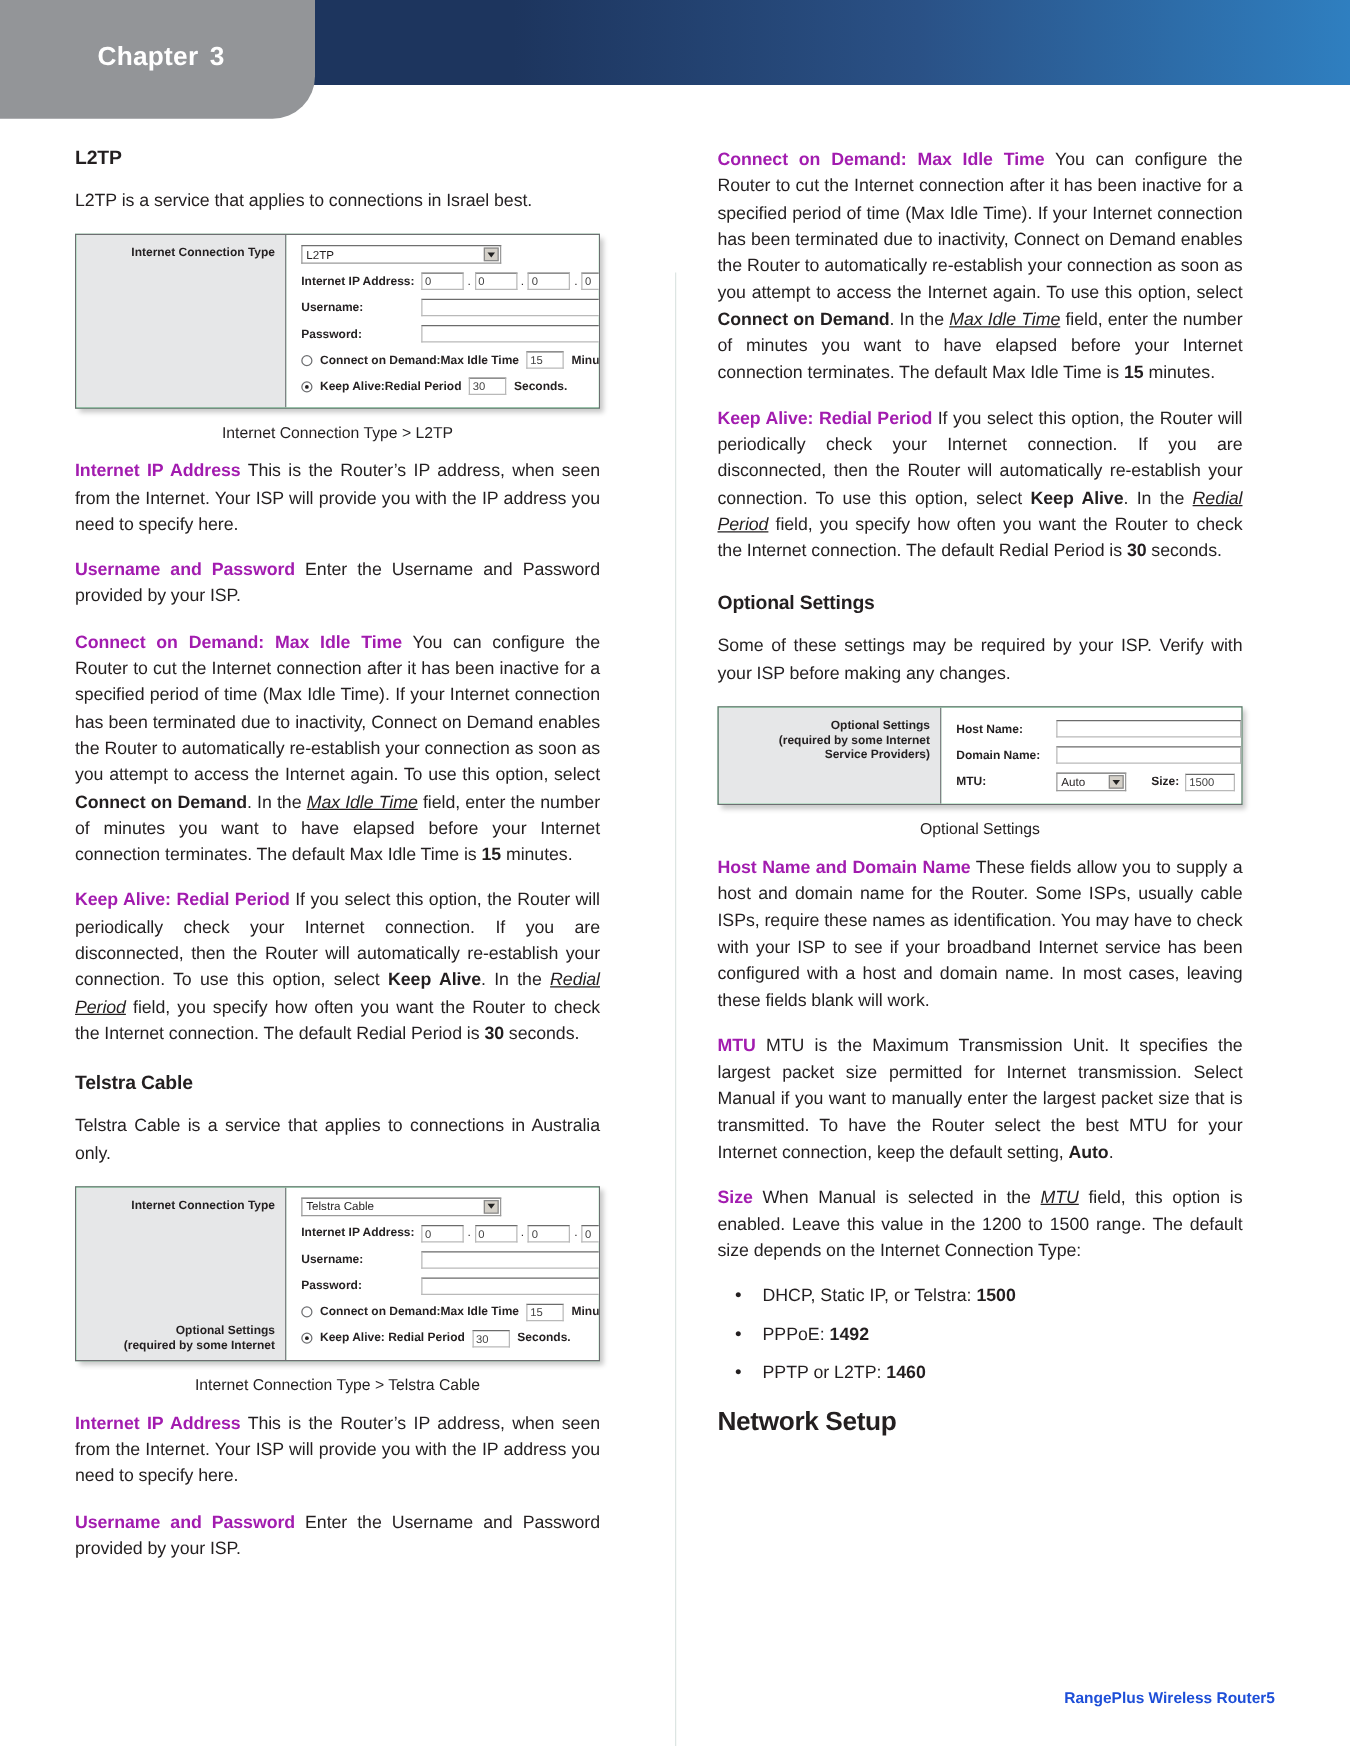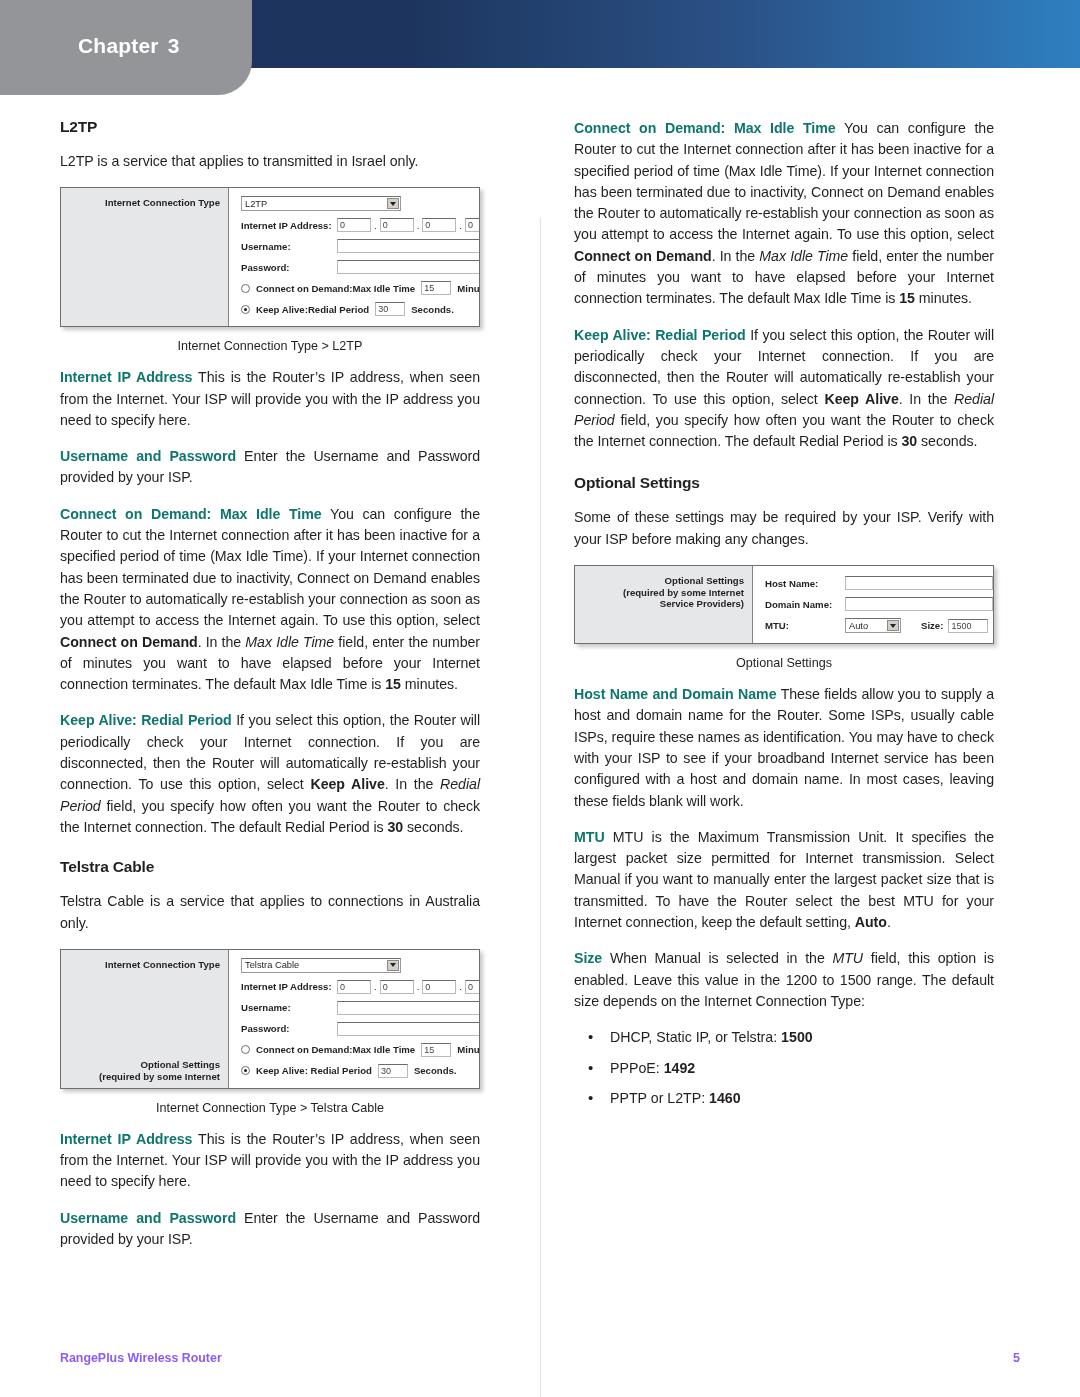--- a/index.html
+++ b/index.html
@@ -99,25 +99,25 @@
   p.body {
     font-size: 14.2px;
     line-height: 1.50;
     margin: 0 0 15px 0;
     text-align: justify;
     color: #231f20;
     letter-spacing: -0.05px;
   }
   p.body.ragged { text-align: left; }
   .term {
-    color: #0f766e;
+    color: #a21caf;
     font-weight: bold;
   }
   .bold { font-weight: bold; }
-  .ital { font-style: italic; }
+  .ital { font-style: italic; text-decoration: underline; }
 
   ul.bullets {
     margin: 0 0 14px 0;
     padding: 0 0 0 6px;
     list-style: none;
   }
   ul.bullets li {
     font-size: 14.2px;
     line-height: 1.5;
     margin: 0 0 9px 0;
@@ -250,25 +250,25 @@
     margin-top: 12px;
   }
 
   
   .footer {
     position: absolute;
     left: 60px;
     right: 60px;
     bottom: 32px;
     display: flex;
-    justify-content: space-between;
+    justify-content: flex-end;
     align-items: baseline;
     font-size: 12.4px;
     font-weight: bold;
-    color: #8b5cf6;
+    color: #1d4ed8;
   }
 </style>
 </head>
 <body>
 
 <div class="page-header">
   <div class="header-band"></div>
   <div class="header-tab"></div>
   <div class="chapter-label">
     <span>Chapter</span><span class="num">3</span>
@@ -277,21 +277,21 @@
 
 <div class="content">
   <div class="col-divider"></div>
 
   <div class="columns">
 
     <div class="col">
 
       <h2 class="sec">L2TP</h2>
 
-      <p class="body ragged">L2TP is a service that applies to transmitted in Israel only.</p>
+      <p class="body ragged">L2TP is a service that applies to connections in Israel best.</p>
 
       <figure class="fig">
         <div class="shot">
           <div class="lblcol">
             <div class="lbl">Internet Connection Type</div>
           </div>
           <div class="fldcol">
             <div class="row">
               <span class="select" style="width:160px">
                 <span>L2TP</span>
@@ -455,20 +455,21 @@
       <p class="body"><span class="term">MTU</span><span> MTU is the Maximum Transmission Unit. It specifies the largest packet size permitted for Internet transmission. Select Manual if you want to manually enter the largest packet size that is transmitted. To have the Router select the best MTU for your Internet connection, keep the default setting, </span><span class="bold">Auto</span><span>.</span></p>
 
       <p class="body"><span class="term">Size</span><span> When Manual is selected in the </span><span class="ital">MTU</span><span> field, this option is enabled. Leave this value in the 1200 to 1500 range. The default size depends on the Internet Connection Type:</span></p>
 
       <ul class="bullets">
         <li><span>DHCP, Static IP, or Telstra: </span><span class="bold">1500</span></li>
         <li><span>PPPoE: </span><span class="bold">1492</span></li>
         <li><span>PPTP or L2TP: </span><span class="bold">1460</span></li>
       </ul>
 
+      <h2 class="sec big">Network Setup</h2>
 
 
     </div>
   </div>
 </div>
 
 <div class="footer">
   <span>RangePlus Wireless Router</span>
   <span>5</span>
 </div>

